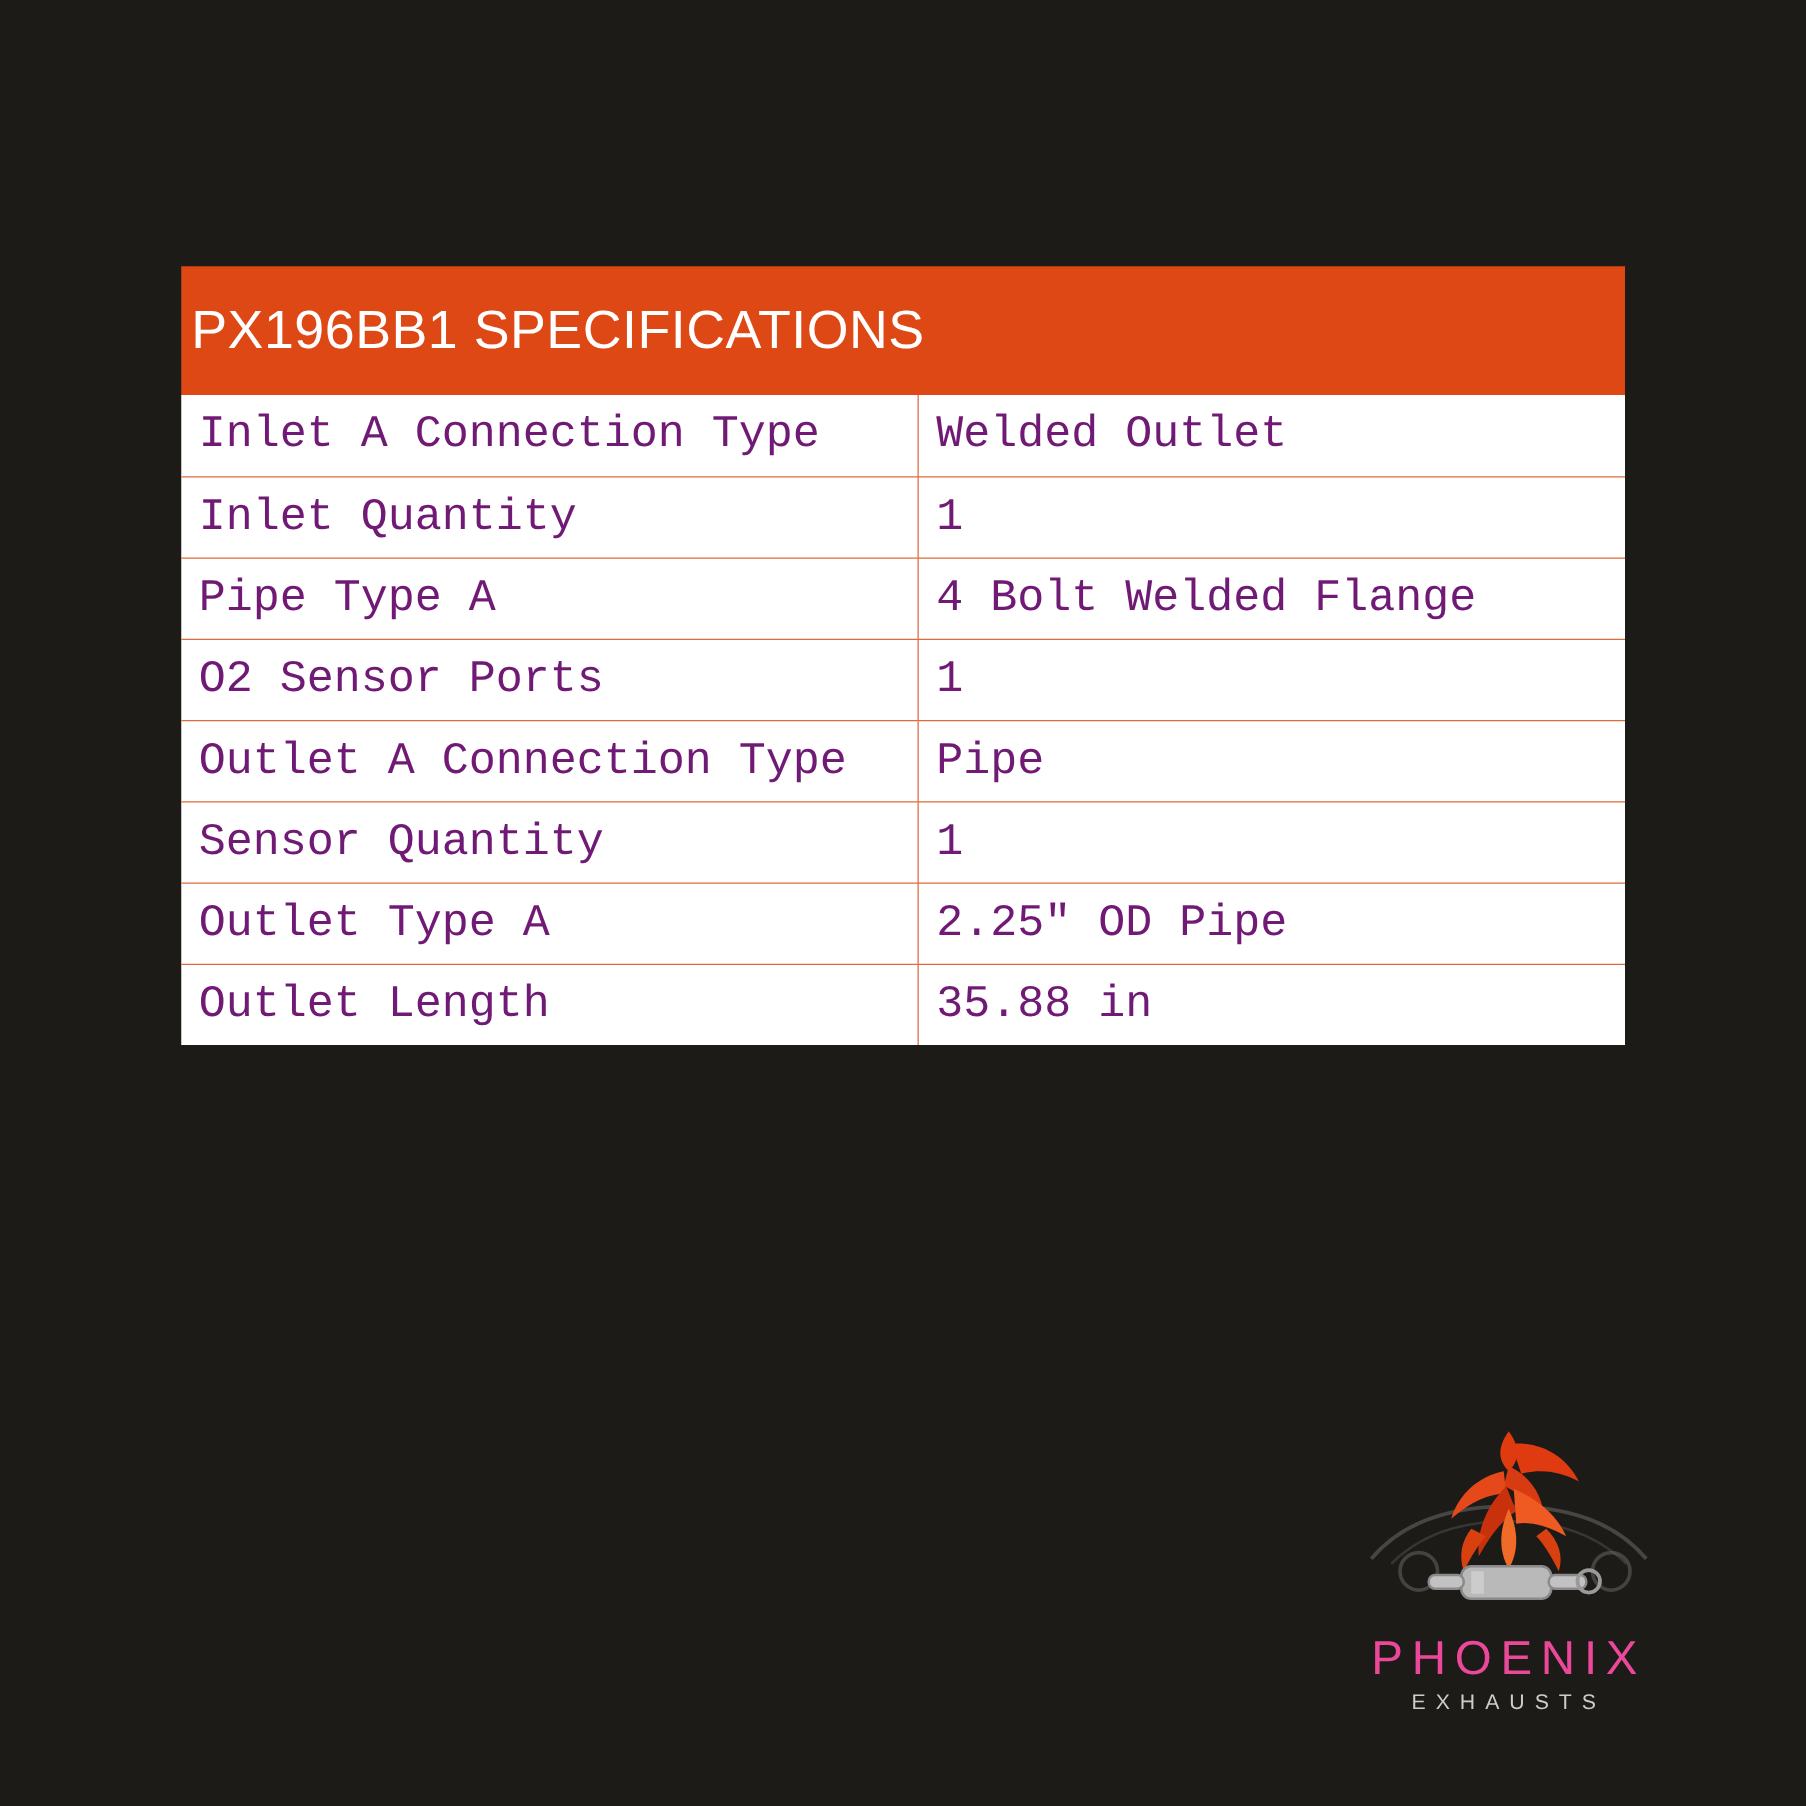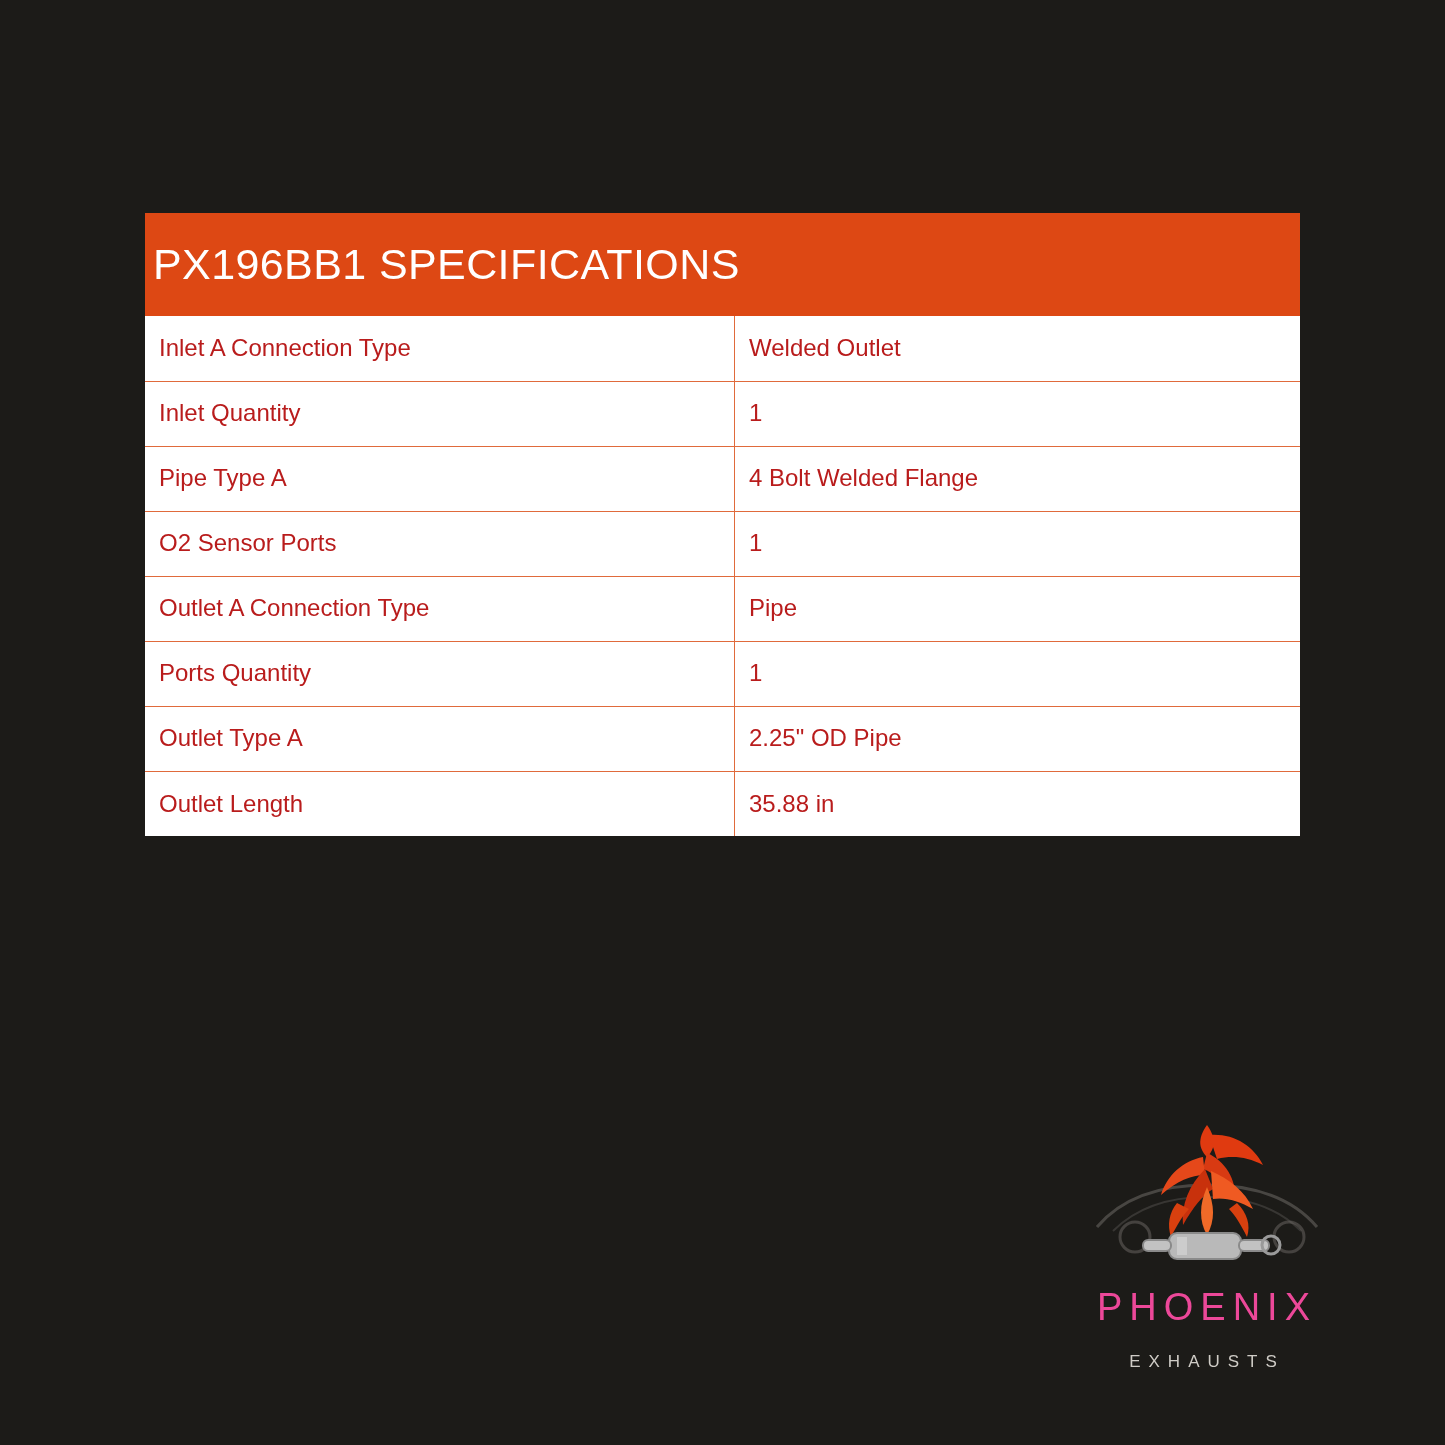--- a/index.html
+++ b/index.html
@@ -38,27 +38,28 @@
   .spec-table {
     width: 100%;
     border-collapse: collapse;
     background: #ffffff;
     table-layout: fixed;
   }
   .spec-table tr {
     height: 65px;
   }
   .spec-table td {
-    font-size: 24px;
-    color: #b91c1c;
+    font-size: 36px;
+    color: #701a75;
     padding: 0 0 0 14px;
     border-bottom: 1px solid #e06a3b;
     vertical-align: middle;
     font-weight: 400;
     line-height: 1.1;
+    font-family: Liberation Mono, monospace;
   }
   .spec-table td.label {
     width: 575px;
     border-right: 1px solid #e06a3b;
   }
   .spec-table tr:last-child td {
     border-bottom: none;
   }
   .brand {
     position: absolute;
@@ -82,21 +83,21 @@
     font-size: 38px;
     letter-spacing: 7px;
     line-height: 1;
     margin-top: 4px;
   }
   .brand-sub {
     color: #cfccc6;
     font-size: 17px;
     letter-spacing: 8px;
     line-height: 1;
-    margin-top: 27px;
+    margin-top: 7px;
   }
 </style>
 </head>
 <body>
 
 <div class="sheet">
 
   <div class="spec-header">
     <div class="spec-header-title">PX196BB1 SPECIFICATIONS</div>
   </div>
@@ -117,21 +118,21 @@
       </tr>
       <tr>
         <td class="label">O2 Sensor Ports</td>
         <td class="value">1</td>
       </tr>
       <tr>
         <td class="label">Outlet A Connection Type</td>
         <td class="value">Pipe</td>
       </tr>
       <tr>
-        <td class="label">Ports Quantity</td>
+        <td class="label">Sensor Quantity</td>
         <td class="value">1</td>
       </tr>
       <tr>
         <td class="label">Outlet Type A</td>
         <td class="value">2.25" OD Pipe</td>
       </tr>
       <tr>
         <td class="label">Outlet Length</td>
         <td class="value">35.88 in</td>
       </tr>

